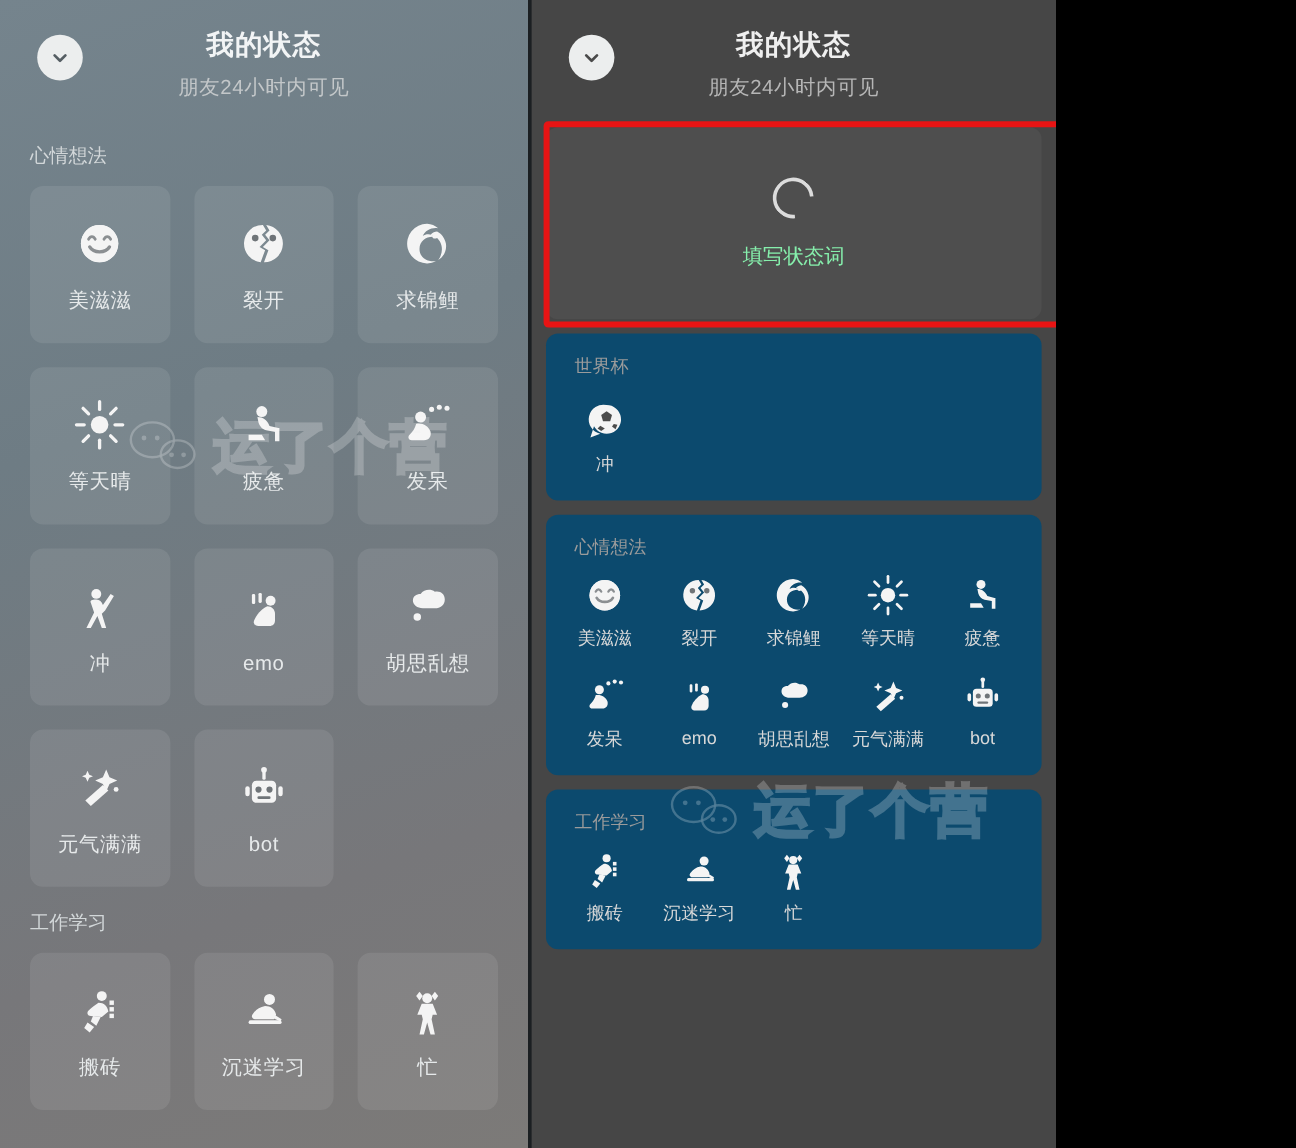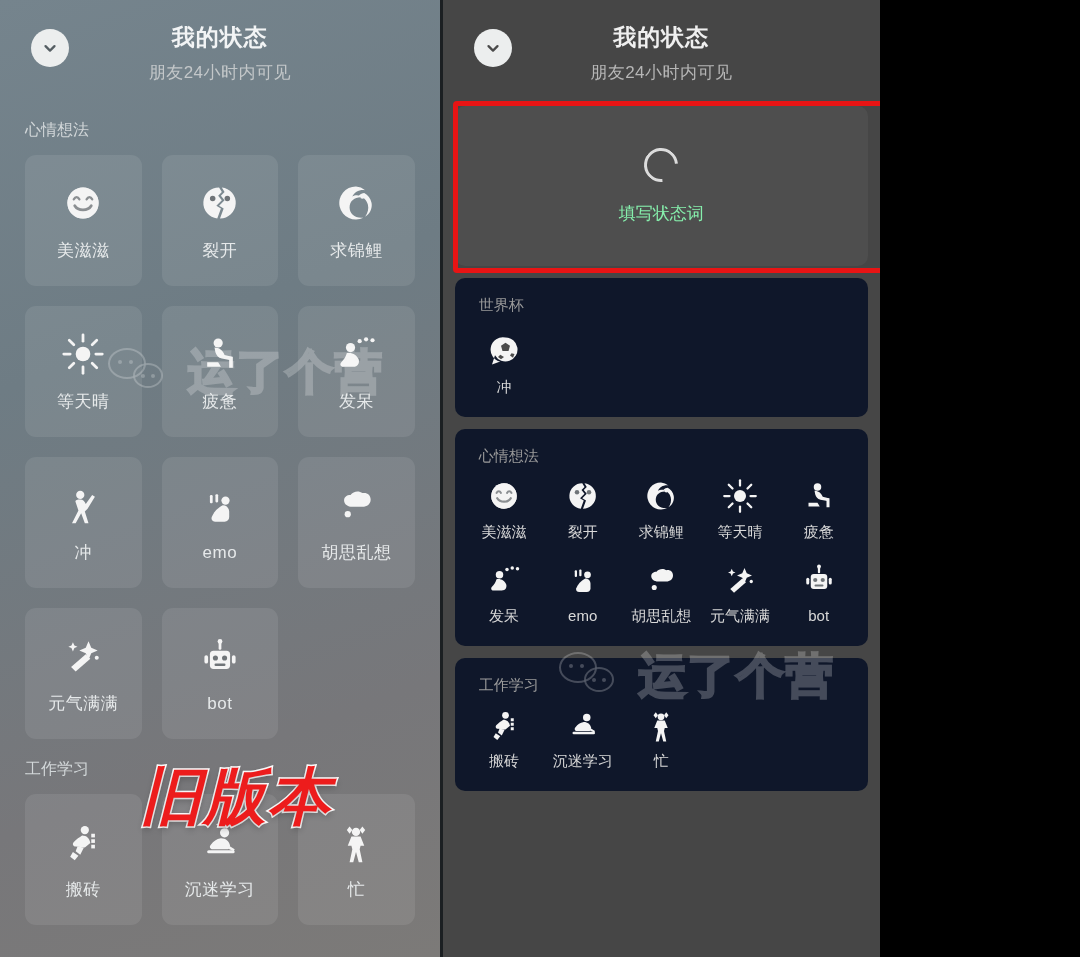--- a/index.html
+++ b/index.html
@@ -41,34 +41,34 @@
   .new-body { padding:0 12px; }
   .status-card {
     height:160px; border-radius:10px; background:#4e4e4e;
     display:flex; flex-direction:column; align-items:center; justify-content:center;
     margin-top:6px;
   }
   .status-card .sp { width:34px; height:34px; border-radius:50%; border:3px solid #dcdcdc; border-right-color:transparent; transform:rotate(40deg); }
   .status-card .lb { margin-top:20px; font-size:17px; color:#86efac; }
   .red-box { position:absolute; border:5px solid #e81414; border-radius:4px; pointer-events:none; }
 
-  .group-card { border-radius:10px; background:#0f172a; margin-top:12px; padding:18px 10px 20px 10px; }
+  .group-card { border-radius:10px; background:#0c4a6e; margin-top:12px; padding:18px 10px 20px 10px; }
   .group-label { font-size:15px; color:#9b9b9b; padding-left:14px; margin-bottom:6px; }
   .new-grid { display:grid; grid-template-columns:repeat(5,1fr); row-gap:16px; margin-top:8px; }
   .new-item { display:flex; flex-direction:column; align-items:center; justify-content:flex-start; }
   .new-item .ic { height:40px; display:flex; align-items:flex-end; justify-content:center; }
   .new-item .lb { margin-top:9px; font-size:15px; color:#d8d8d8; white-space:nowrap; }
   .wc-grid { display:grid; grid-template-columns:repeat(5,1fr); margin-top:14px; }
 
   
   svg.gl { display:block; fill:#f4f4f4; }
 
   
   .wm {
-    position:absolute; display:flex; align-items:flex-start; gap:20px;
+    position:absolute; display:flex; align-items:flex-end; gap:10px;
     opacity:0.30; pointer-events:none; user-select:none;
   }
   .wm .wm-text {
     font-size:47px; font-weight:bold; color:transparent;
     -webkit-text-stroke:2.5px rgba(255,255,255,0.75);
     letter-spacing:2px; line-height:1;
   }
   .wm .wm-logo { position:relative; width:60px; height:44px; }
   .wm .wm-logo .b1, .wm .wm-logo .b2 {
     position:absolute; border:2.5px solid rgba(255,255,255,0.75); border-radius:50%;
@@ -288,21 +288,20 @@
         <div class="b1"></div>
           <div class="b2"></div>
         <div class="d" style="left:10px;top:12px"></div>
           <div class="d" style="left:21px;top:12px"></div>
         <div class="d" style="left:33px;top:26px"></div>
           <div class="d" style="left:43px;top:26px"></div>
       </div>
       <div class="wm-text">运了个营</div>
     </div>
 
-    <div class="ver-label" style="left:140px; top:766px;">旧版本</div>
   </div>
 
   <div class="panel panel-new">
 
     <div class="header">
       <div class="back-btn">
         <span>
           <svg class="gl" width="18" height="18" viewBox="0 0 24 24" style="fill:none;stroke:#4a4a4a;stroke-width:3;stroke-linecap:round;stroke-linejoin:round">
             <polyline points="6,9.5 12,15.5 18,9.5"></polyline>
           </svg>

